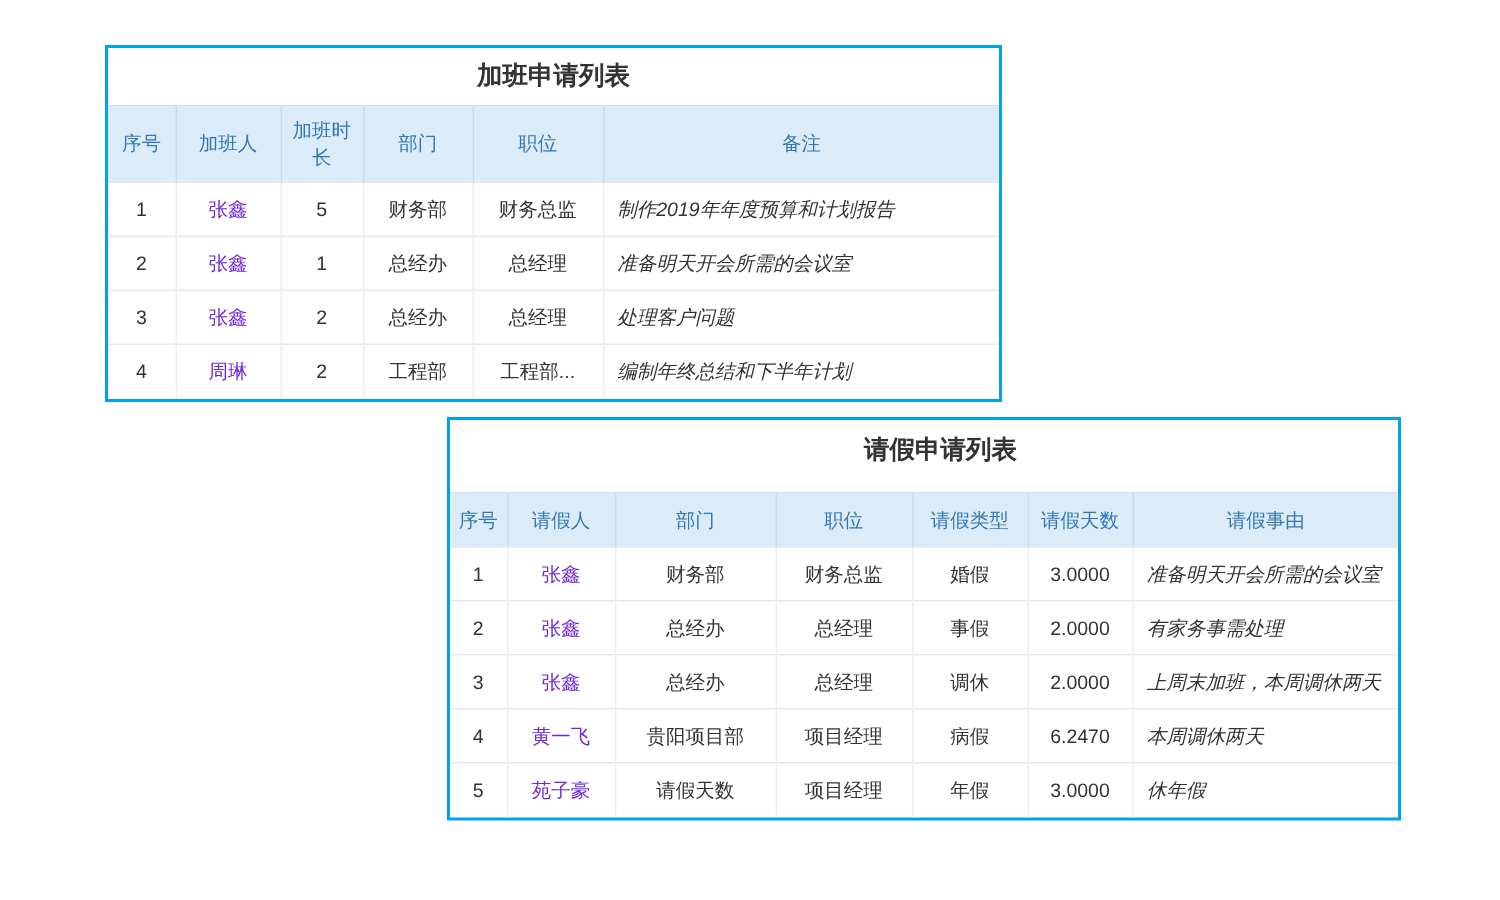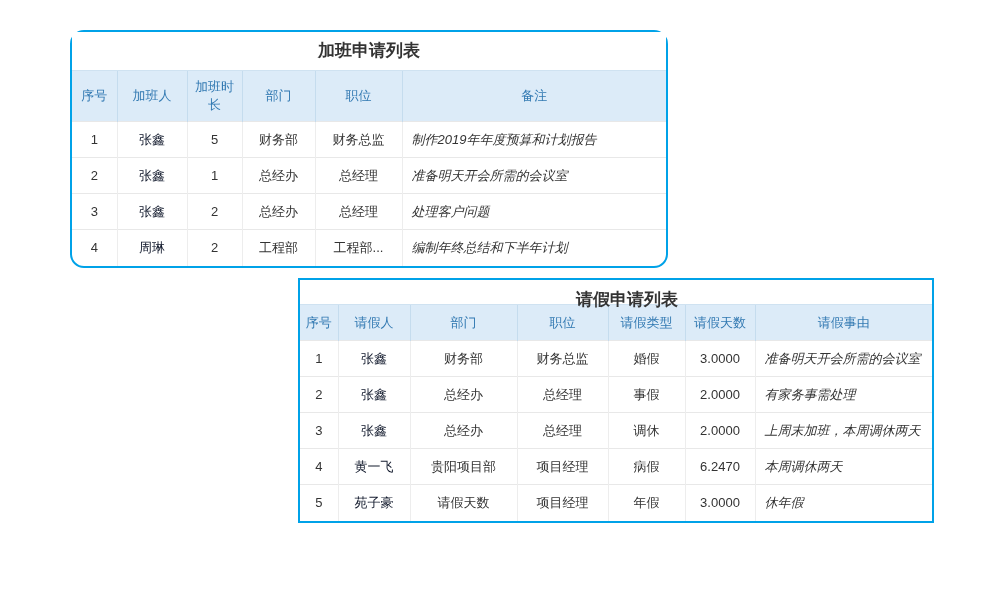--- a/index.html
+++ b/index.html
@@ -7,28 +7,28 @@
     width:1000px; height:600px; background:#ffffff; position:relative;
     font-family:"Liberation Sans","DejaVu Sans",sans-serif;
     color:#333333;
   }
   .card {
     position:absolute;
     border:2px solid #00a2e8;
     background:#ffffff;
     box-sizing:border-box;
   }
-  .card.overtime { left:70px;  top:30px;  width:598px;border-radius:14px; }
+  .card.overtime { left:70px;  top:30px;  width:598px; }
   .card.leave    { left:298px; top:278px; width:636px; }
   .card-title {
     text-align:center; font-weight:bold; font-size:17px; color:#333333;
     background:#ffffff;
   }
   .overtime .card-title { height:38px; line-height:38px; }
-  .leave    .card-title { height:24px; line-height:40px;padding-left:22px; }
+  .leave    .card-title { height:48px; line-height:40px;padding-left:22px; }
   table.grid {
     border-collapse:collapse; table-layout:fixed; width:100%;
     font-size:13px;
     padding-left:35px;
   }
   th {
     background:#dcebf8; color:#3279b2; font-weight:normal;
     text-align:center; vertical-align:middle;
     border-left:1px solid #c5dcee; border-top:1px solid #cfe2f1;
     padding:2px 3px; box-sizing:border-box; line-height:1.35;
@@ -37,21 +37,21 @@
   .overtime th { height:51px; }
   .leave    th { height:36px; }
   td {
     color:#333333; text-align:center; vertical-align:middle;
     border-top:1px solid #e8e8e8; border-left:1px solid #ededed;
     height:36px; padding:0 6px; box-sizing:border-box;
     overflow:hidden; white-space:nowrap; text-overflow:ellipsis;
   }
   td:first-child { border-left:none; }
   td.left { text-align:left; padding-left:9px;font-style:italic; }
-  td.link { color:#0f172a; cursor:pointer;margin-top:44px; }
+  td.link { color:#6d28d9; cursor:pointer;margin-top:44px; }
 </style>
 </head>
 <body>
 
 <div class="card overtime">
   <div class="card-title">加班申请列表</div>
   <table class="grid">
     <colgroup>
       <col style="width:45px">
         <col style="width:70px">

